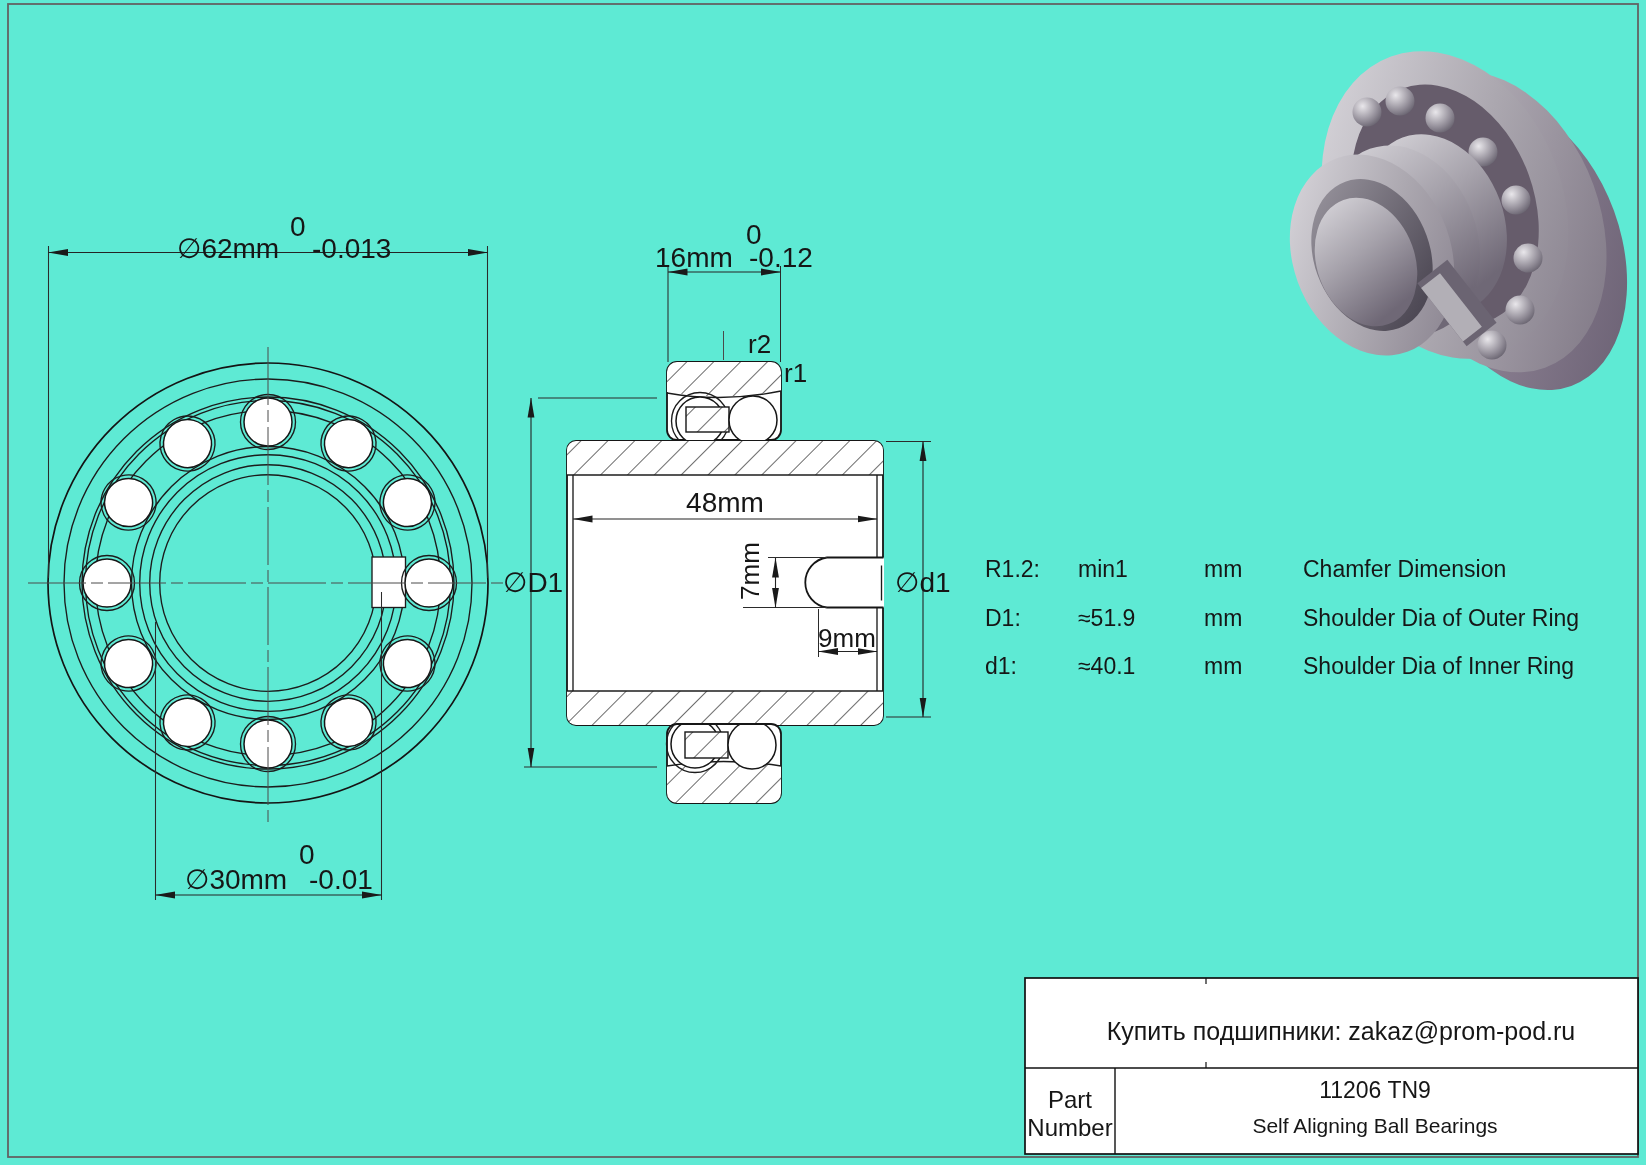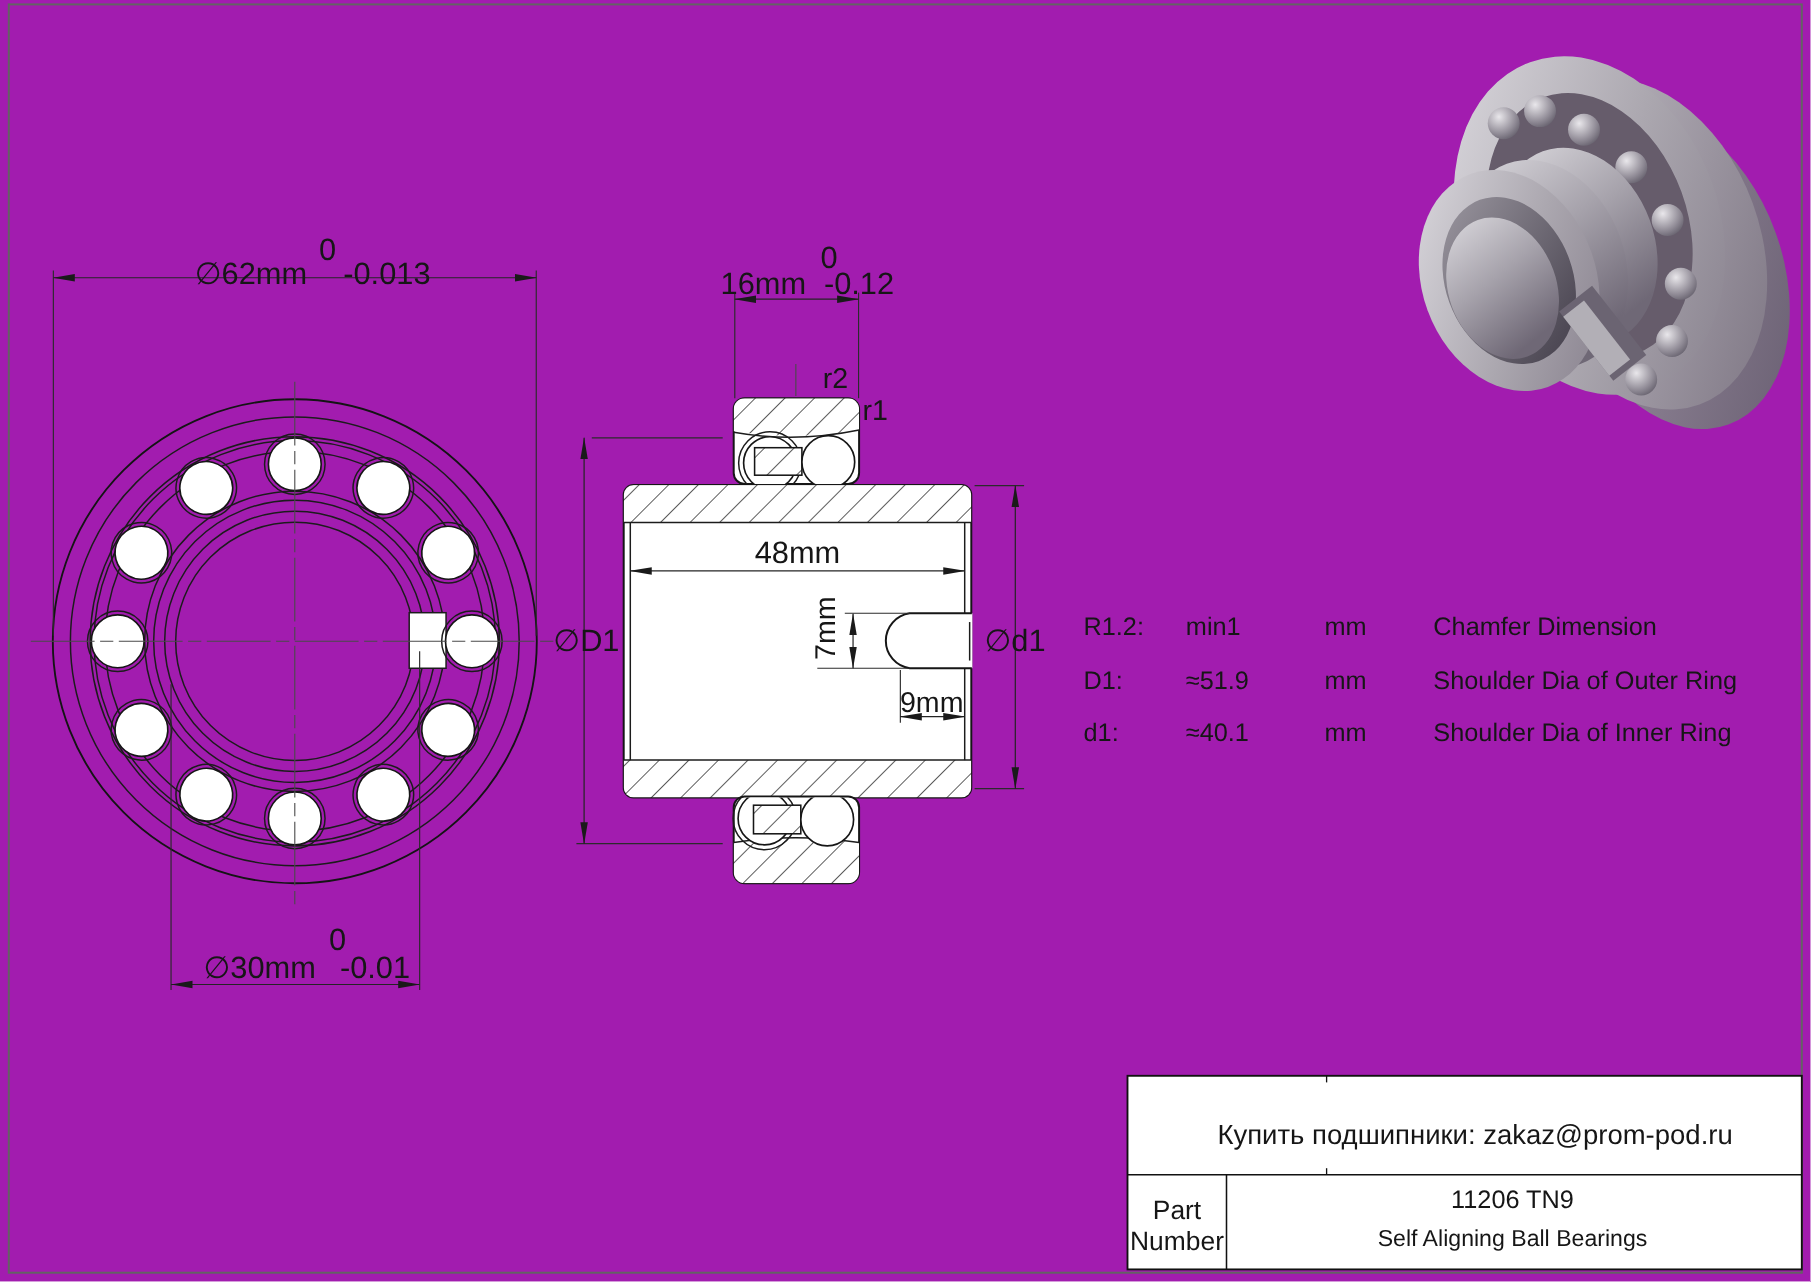--- a/index.html
+++ b/index.html
@@ -1,16 +1,16 @@
 <!DOCTYPE html>
 <html><head>
 <meta charset="utf-8">
 <style>
   html,body{margin:0;padding:0;background:#ffffff;}
-  .stage{position:relative;width:1646px;height:1165px;background:#a21caf;overflow:hidden;}
+  .stage{position:relative;width:1646px;height:1165px;background:#5eead4;overflow:hidden;}
   svg{display:block;}
   text{font-family:"Liberation Sans","DejaVu Sans",sans-serif;fill:#161616;}
   .dim{font-size:28px;}
   .dimS{font-size:26px;}
   .spec{font-size:23px;}
   .tb-contact{font-size:25px;}
   .tb-part{font-size:24px;}
   .tb-num{font-size:23px;}
   .tb-type{font-size:21px;}
   .ol{fill:none;stroke:#161616;stroke-width:1.8;}

